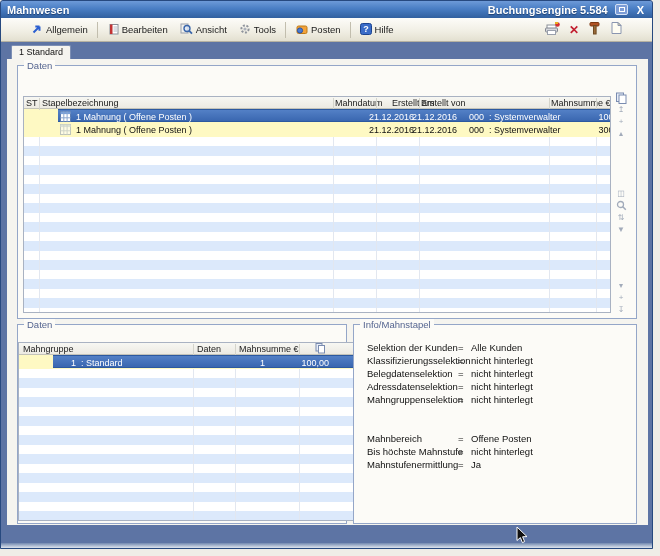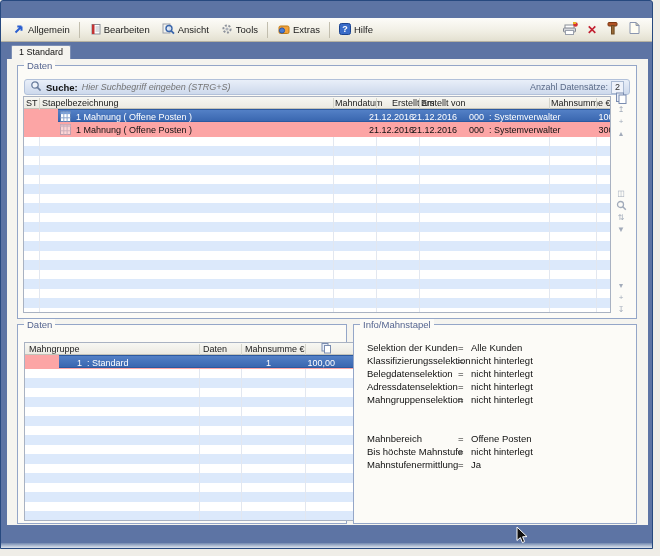--- a/index.html
+++ b/index.html
@@ -7,39 +7,39 @@
   body { background:#efede7; font-family:"Liberation Sans", sans-serif; overflow:hidden; position:relative; }
   .window { position:absolute; left:0; top:0; width:653px; height:549px; border:1px solid #27497f; background:#5d74a4; border-radius:3px 3px 0 0; overflow:hidden; }
   
   .titlebar { position:absolute; left:0; top:0; width:100%; height:17px; background:linear-gradient(to bottom,#6d9ad8 0%,#4a7ec4 45%,#31609f 100%); display:flex; align-items:center; padding:0 6px; }
   .title-text { color:#fff; font-size:11px; font-weight:bold; text-shadow:0 1px 1px #1d3e6e; }
   .title-right { margin-left:auto; display:flex; align-items:center; gap:7px; }
   .restore-btn { width:13px; height:11px; background:#7b9cd6; border:1px solid #d6e2f6; border-radius:2px; position:relative; cursor:default; }
   .restore-btn span { position:absolute; left:3px; top:2px; width:6px; height:5px; border:1px solid #fff; display:block; }
   .close-btn { color:#fff; font-size:11px; font-weight:bold; padding:0 2px; cursor:default; }
   
-  .toolbar { position:absolute; left:0; top:17px; width:100%; height:24px; background:linear-gradient(to bottom,#fdfcf9 0%,#f0eee3 60%,#e3e0d0 100%); border-bottom:1px solid #b6b2a2; display:flex; align-items:center; padding:0 6px; }
+  .toolbar { position:absolute; left:0; top:17px; width:100%; height:24px; background:linear-gradient(to bottom,#fdfcf9 0%,#f0eee3 60%,#e3e0d0 100%); border-bottom:1px solid #b6b2a2; display:flex; align-items:center; padding:0 24px; }
   .tb-btn { display:flex; align-items:center; gap:3px; padding:2px 5px; font-size:9.5px; color:#1a1a1a; border:1px solid transparent; border-radius:2px; }
   .tb-sep { width:1px; height:16px; background:#c2beae; margin:0 3px; }
   .tb-right { margin-left:auto; display:flex; align-items:center; gap:9px; padding-right:6px; }
   .x-glyph { color:#c21f30; font-weight:bold; font-size:12px; line-height:1; }
   
   .tab { position:absolute; left:10px; top:44px; height:14px; padding:1px 7px 0 7px; background:#f5f4ef; border:1px solid #7d8fb4; border-bottom:none; border-radius:2px 2px 0 0; font-size:9px; color:#111; z-index:3; }
   
   .panel { position:absolute; left:6px; top:58px; width:641px; height:466px; background:#f5f4ef; z-index:2; }
   .group { position:absolute; border:1px solid #94a6c8; border-radius:0; background:#fcfbf7; }
   .group-label { position:absolute; top:-6px; left:6px; background:#fcfbf7; padding:0 3px; font-size:9.5px; color:#55659092; color:#556590; line-height:11px; }
   
   .searchbar { position:absolute; left:6px; top:13px; width:606px; height:16px; background:linear-gradient(to bottom,#e9eff9,#cdd9ec); border:1px solid #b2c1da; border-radius:3px; display:flex; align-items:center; padding:0 5px; }
   .search-label { font-size:9.5px; font-weight:bold; color:#111; margin:0 4px; }
   .search-input { flex:1; border:none; background:transparent; outline:none; font-size:9px; font-style:italic; color:#8a8f99; font-family:"Liberation Sans",sans-serif; }
   .records { font-size:9px; color:#5a6a88; display:flex; align-items:center; gap:3px; }
   .records-value { background:#eef2fa; border:1px solid #a9b9d2; padding:0 3px; font-size:9px; color:#333; line-height:11px; }
   
-  .grid { position:absolute; background:#fca5a5; border:1px solid #a9b2c2; overflow:hidden; }
+  .grid { position:absolute; background:#fef9c3; border:1px solid #a9b2c2; overflow:hidden; }
   .grid-header { position:absolute; left:0; top:0; width:100%; height:12px; background:linear-gradient(to bottom,#f7f7f3,#eceae2); border-bottom:1px solid #c3c3ba; }
   .grid-header span { position:absolute; top:1px; font-size:9px; color:#222; white-space:nowrap; }
   .hline { position:absolute; top:0; width:1px; height:12px; background:#d4d4cb; }
   .vline { position:absolute; width:1px; background:#e2e7f0; }
   .row { position:absolute; left:0; width:100%; height:13px; font-size:9px; white-space:nowrap;margin-left:34px; }
   .row span { position:absolute; top:2px; white-space:pre; }
   .row.selected { background:linear-gradient(to bottom,#5380c6,#3a67b0); border-top:1px solid #2c599f; border-bottom:1px solid #2c599f; color:#fff; }
   .row.plain { color:#111; }
   .num { text-align:right; }
   .stripes { position:absolute; left:0; width:100%; background:repeating-linear-gradient(to bottom,#ffffff 0px,#ffffff 9px,#dcc 9px,#dce9fb 9px,#dce9fb 19px); }
@@ -55,20 +55,30 @@
   .info-row .val { position:absolute; left:117px; white-space:nowrap; }
   
   .bottom-bevel { position:absolute; left:0; bottom:0; width:100%; height:5px; background:linear-gradient(to bottom,#7289b0,#dfe5ee); }
   .cursor { position:absolute; z-index:50; }
 </style>
 </head>
 <body>
 
 <div class="window">
 
+  <div class="titlebar">
+    <span class="title-text">Mahnwesen</span>
+    <div class="title-right">
+      <span class="title-text">Buchungsengine 5.584</span>
+      <span class="restore-btn">
+          <span></span>
+        </span>
+      <span class="close-btn">X</span>
+    </div>
+  </div>
 
   <div class="toolbar">
     <div class="tb-btn">
       <span><svg width="12" height="12">
             <path d="M2.5 9.5 L8.5 3.5 M8.5 3.5 h-4.2 M8.5 3.5 v4.2" stroke="#2b5fd0" stroke-width="2" fill="none"></path>
           </svg></span>
       <span>Allgemein</span>
     </div>
     <div class="tb-sep"></div>
     <div class="tb-btn">
@@ -95,21 +105,21 @@
             <circle cx="6" cy="6" r="1.6" fill="#aeb3bc"></circle>
           </svg></span>
       <span>Tools</span>
     </div>
     <div class="tb-sep"></div>
     <div class="tb-btn">
       <span><svg width="13" height="12">
             <rect x="2" y="3" width="10" height="7.5" rx="1.5" fill="#f2a23a" stroke="#c07a14"></rect>
             <circle cx="5" cy="7.5" r="2.6" fill="#4a7cd4" stroke="#2a54a4"></circle>
           </svg></span>
-      <span>Extras</span>
+      <span>Posten</span>
     </div>
     <div class="tb-sep"></div>
     <div class="tb-btn">
       <span><svg width="12" height="12">
             <rect x="0.5" y="0.5" width="11" height="11" rx="2" fill="#3a6cc8" stroke="#1c4490"></rect>
             <text x="6" y="9" font-size="9" font-family="Liberation Sans, sans-serif" font-weight="bold" fill="#fff" text-anchor="middle">?</text>
           </svg></span>
       <span>Hilfe</span>
     </div>
     <div class="tb-right">
@@ -134,32 +144,20 @@
 
   <div class="tab">
     <span>1 Standard</span>
   </div>
 
   <div class="panel">
 
     <div class="group" style="left:10px; top:6px; width:620px; height:254px;">
       <span class="group-label">Daten</span>
 
-      <div class="searchbar">
-        <span><svg width="12" height="12">
-              <circle cx="5" cy="5" r="3.2" fill="#eef3fa" stroke="#6a7e9e" stroke-width="1.3"></circle>
-              <line x1="7.4" y1="7.4" x2="10.6" y2="10.6" stroke="#6a7e9e" stroke-width="1.6"></line>
-            </svg></span>
-        <span class="search-label">Suche:</span>
-        <input class="search-input" type="text" placeholder="Hier Suchbegriff eingeben (STRG+S)" style="">
-        <span class="records">
-          <span>Anzahl Datensätze:</span>
-          <span class="records-value">2</span>
-        </span>
-      </div>
 
       <div class="grid" style="left:5px; top:30px; width:588px; height:217px;">
         <div class="grid-header">
           <span style="left:2px;">ST</span>
           <span style="left:18px;">Stapelbezeichnung</span>
           <span style="left:311px;">Mahndatum</span>
           <span style="left:354px;margin-left:14px;">Erstellt am</span>
           <span style="left:397px;">Erstellt von</span>
           <span style="left:527px;">Mahnsumme €</span>
           <span class="hline" style="left:15px;"></span>
@@ -228,21 +226,21 @@
         <span class="gap2"></span>
         <span class="sicon">▾</span>
         <span class="sicon">+</span>
         <span class="sicon">↧</span>
       </div>
     </div>
 
     <div class="group" style="left:10px; top:265px; width:330px; height:200px;">
       <span class="group-label">Daten</span>
 
-      <div class="grid" style="left:6px; top:17px; width:344px; height:179px;">
+      <div class="grid" style="left:0; top:17px; width:344px; height:179px;">
         <div class="grid-header">
           <span style="left:4px;">Mahngruppe</span>
           <span style="left:178px;">Daten</span>
           <span style="left:220px;">Mahnsumme €</span>
           <span style="left:296px; top:0;"><svg width="11" height="11">
                 <rect x="1" y="0.5" width="6" height="7.5" fill="#e8eef8" stroke="#7a8cb0"></rect>
                 <rect x="3.5" y="2.5" width="6" height="7.5" fill="#fff" stroke="#7a8cb0"></rect>
               </svg></span>
           <span class="hline" style="left:174px;"></span>
           <span class="hline" style="left:216px;"></span>

